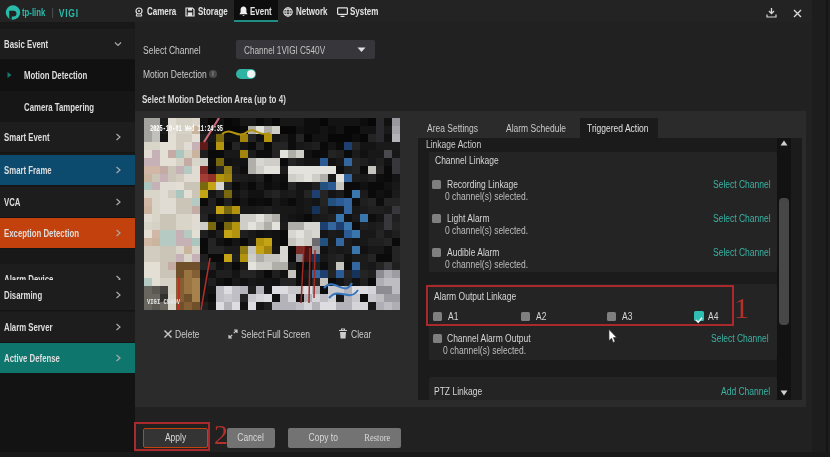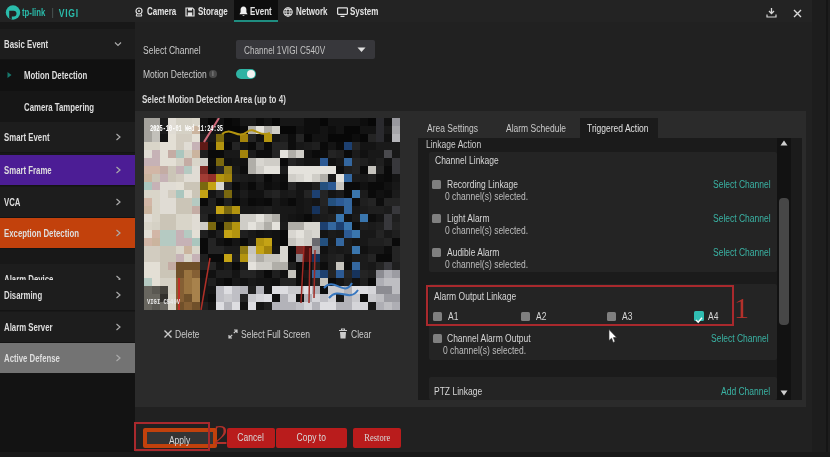--- a/index.html
+++ b/index.html
@@ -19,21 +19,21 @@
 #panel { position:absolute; left:135px; top:111px; width:671px; height:296px; background:#2b2b2b; }
 .card { position:absolute; background:#242424; border-radius:2px; }
 .cb { position:absolute; width:9px; height:9px; background:#7f7f7f; border-radius:1.5px; }
 .cbc { position:absolute; width:10px; height:10px; background:#30bdb2; border-radius:1.5px; }
 .link { position:absolute; color:#3ab3a4; font-size:10px; font-weight:400;
         transform:scaleX(0.85); transform-origin:0 50%; white-space:nowrap;}
 .lab { position:absolute; color:#d6d6d6; font-size:10px; font-weight:400;
        transform:scaleX(0.85); transform-origin:0 50%; white-space:nowrap;}
 .sub { position:absolute; color:#bdbdbd; font-size:10px;
        transform:scaleX(0.85); transform-origin:0 50%; white-space:nowrap;}
-.btn { position:absolute; height:20px; background:#b91c1c; border-radius:2px; color:#d8d8d8;
+.btn { position:absolute; height:20px; background:#737373; border-radius:2px; color:#d8d8d8;
        font-size:10px; font-weight:700; text-align:center; line-height:20px; }
 .btn span { display:inline-block; transform:scaleX(0.85); font-weight:400; }
 .redbox { position:absolute; border:2px solid #a9292d; }
 .rednum { position:absolute; color:#b3312b; font-family:"Liberation Serif",serif; }
 </style></head>
 <body>
 
 <div id="topbar"></div>
 <div id="evtab"></div>
 <div id="evline"></div>
@@ -98,21 +98,21 @@
 </div>
 <div class="srow" style="top:91px;background:#161616">
     <span class="lbl2">Camera Tampering</span>
 </div>
 <div class="srow" style="top:122px;background:#1d1d1d;border-bottom:1px solid #141414">
     <span class="lbl">Smart Event</span>
 <svg class="chev" viewBox="0 0 8 8">
       <path d="M2.5 1 L6 4 L2.5 7" stroke="#aaa" stroke-width="1.2" fill="none"></path>
     </svg>
 </div>
-<div class="srow" style="top:154.5px;background:#4c1d95;border-bottom:1px solid #141414">
+<div class="srow" style="top:154.5px;background:#0c4a6e;border-bottom:1px solid #141414">
     <span class="lbl">Smart Frame</span>
 <svg class="chev" viewBox="0 0 8 8">
       <path d="M2.5 1 L6 4 L2.5 7" stroke="#aaa" stroke-width="1.2" fill="none"></path>
     </svg>
 </div>
 <div class="srow" style="top:186.5px;background:#1d1d1d;border-bottom:1px solid #141414">
     <span class="lbl">VCA</span>
 <svg class="chev" viewBox="0 0 8 8">
       <path d="M2.5 1 L6 4 L2.5 7" stroke="#aaa" stroke-width="1.2" fill="none"></path>
     </svg>
@@ -134,21 +134,21 @@
 <svg class="chev" viewBox="0 0 8 8">
       <path d="M2.5 1 L6 4 L2.5 7" stroke="#aaa" stroke-width="1.2" fill="none"></path>
     </svg>
 </div>
 <div class="srow" style="top:311.5px;background:#1d1d1d;border-bottom:1px solid #141414">
     <span class="lbl">Alarm Server</span>
 <svg class="chev" viewBox="0 0 8 8">
       <path d="M2.5 1 L6 4 L2.5 7" stroke="#aaa" stroke-width="1.2" fill="none"></path>
     </svg>
 </div>
-<div class="srow" style="top:342.5px;background:#737373;border-bottom:1px solid #141414">
+<div class="srow" style="top:342.5px;background:#0f766e;border-bottom:1px solid #141414">
     <span class="lbl">Active Defense</span>
 <svg class="chev" viewBox="0 0 8 8">
       <path d="M2.5 1 L6 4 L2.5 7" stroke="#aaa" stroke-width="1.2" fill="none"></path>
     </svg>
 </div>
 <div class="lab" style="left:143px;top:45px;color:#cbcbcb;">Select Channel</div>
 <div class="abs" style="left:236px;top:40px;width:139px;height:19px;background:#37373b;border-radius:2px;">
   <span style="position:absolute;left:8px;top:50%;transform:translateY(-50%) scaleX(0.82);transform-origin:0 50%;color:#c2c2c2;font-size:10px;font-weight:400;white-space:nowrap;">Channel 1VIGI C540V</span>
   <svg style="position:absolute;right:9px;top:7px" width="9" height="6" viewBox="0 0 9 6">
       <path d="M0.5 0.5 L4.5 5 L8.5 0.5 Z" fill="#e0e0e0"></path>
@@ -897,23 +897,23 @@
 <svg class="abs" style="left:780px;top:140px" width="8" height="6" viewBox="0 0 8 6">
     <path d="M4 0.5 L7.5 5.5 H0.5 Z" fill="#cfcfcf"></path>
   </svg>
 <svg class="abs" style="left:780px;top:390px" width="8" height="6" viewBox="0 0 8 6">
     <path d="M4 5.5 L7.5 0.5 H0.5 Z" fill="#cfcfcf"></path>
   </svg>
 
 <div class="abs" style="left:812px;top:0;width:18px;height:457px;background:#1d1d1d;"></div>
 <div class="abs" style="left:826px;top:0;width:2px;height:457px;background:#151515;"></div>
 
-<div class="btn" style="left:143px;top:428px;width:74px;background:#343434;border:4px solid #c2410c;line-height:18px;"><span>Apply</span></div>
+<div class="btn" style="left:143px;top:428px;width:65px;background:#343434;border:1px solid #c2410c;line-height:18px;"><span>Apply</span></div>
 <div class="btn" style="left:227px;top:428px;width:48px;"><span>Cancel</span></div>
-<div class="btn" style="left:276px;top:428px;width:71px;"><span>Copy to</span></div>
+<div class="btn" style="left:288px;top:428px;width:71px;"><span>Copy to</span></div>
 <div class="btn" style="left:353px;top:428px;width:48px;font-family:Liberation Serif, serif;"><span>Restore</span></div>
 <div class="abs" style="left:0;top:452px;width:830px;height:5px;background:#191919;"></div>
 
 <div class="redbox" style="left:426px;top:285px;width:308px;height:41px;"></div>
 <div class="rednum" style="left:734px;top:291px;font-size:30px;">1</div>
 <div class="redbox" style="left:134px;top:422px;width:76px;height:29px;"></div>
 <div class="rednum" style="left:214px;top:419px;font-size:28px;">2</div>
 <svg class="abs" style="left:608px;top:329px" width="10" height="16" viewBox="0 0 10 16">
  <path d="M1 0.5 L1 11.5 L3.6 9.2 L5.2 13.4 L7 12.6 L5.4 8.6 L8.6 8.4 Z" fill="#ffffff" stroke="#333" stroke-width="0.6"></path>
 </svg>

